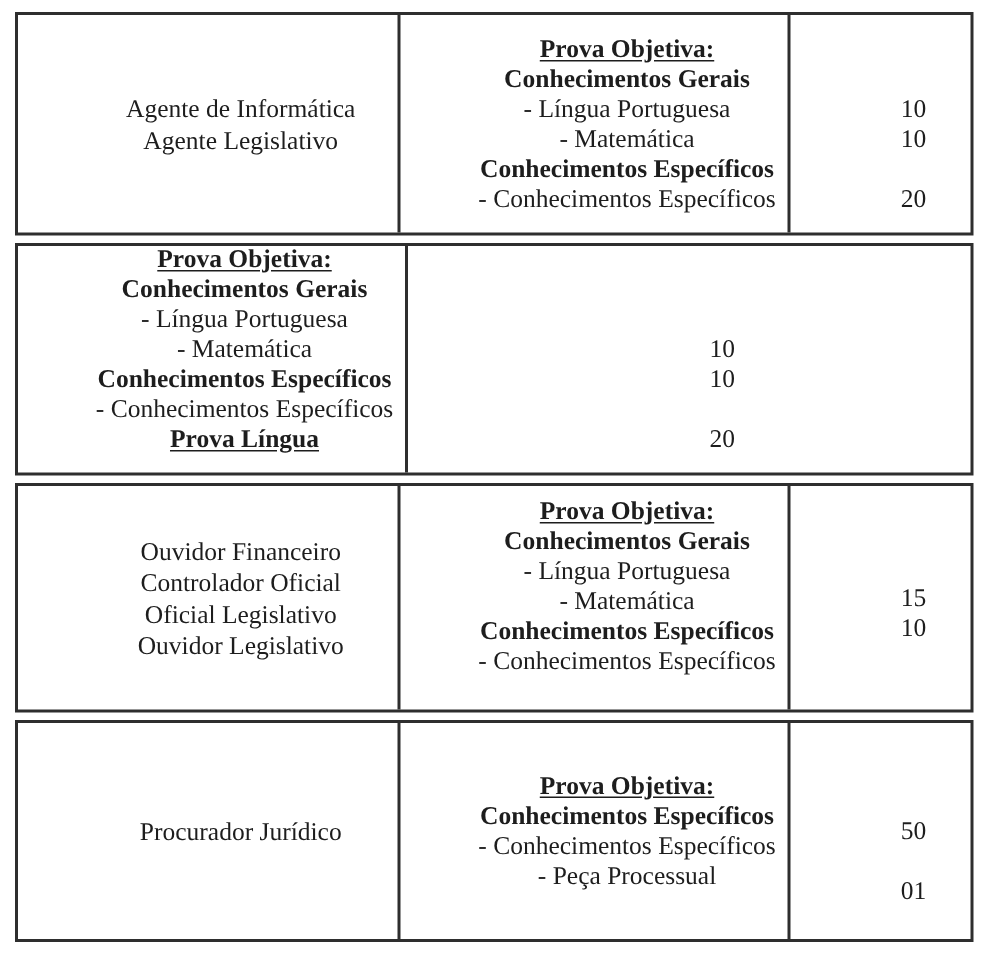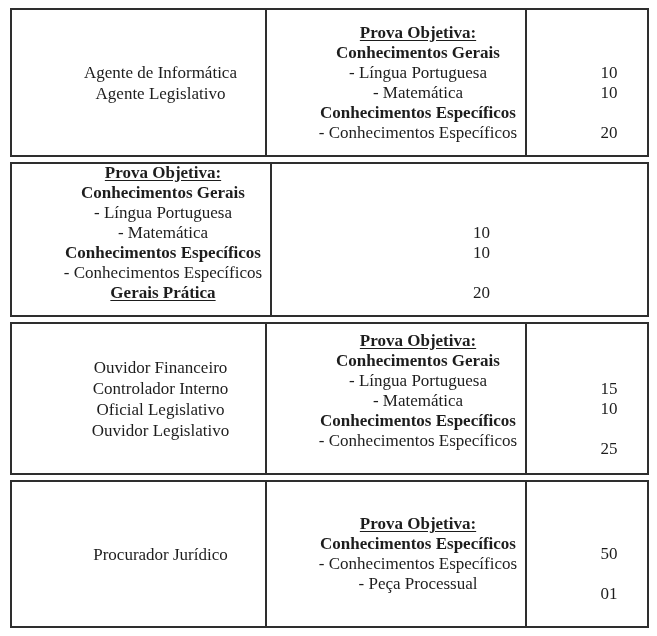--- a/index.html
+++ b/index.html
@@ -112,41 +112,41 @@
 
     <div class="row r1">
       <div class="cell col-exam">
         <div class="stack">
           <div class="line title">Prova Objetiva:</div>
           <div class="line bold">Conhecimentos Gerais</div>
           <div class="line">- Língua Portuguesa</div>
           <div class="line">- Matemática</div>
           <div class="line bold">Conhecimentos Específicos</div>
           <div class="line">- Conhecimentos Específicos</div>
-          <div class="line title">Gerais Prática</div>
+          <div class="line title">Prova Língua</div>
         </div>
       </div>
       <div class="cell col-points">
         <div class="stack">
           <div class="line"></div>
           <div class="line"></div>
           <div class="line"></div>
           <div class="line">10</div>
           <div class="line">10</div>
           <div class="line"></div>
           <div class="line">20</div>
         </div>
       </div>
     </div>
 
     <div class="row r2">
       <div class="cell col-positions">
         <div class="stack">
           <div class="line">Ouvidor Financeiro</div>
-          <div class="line">Controlador Interno</div>
+          <div class="line">Controlador Oficial</div>
           <div class="line">Oficial Legislativo</div>
           <div class="line">Ouvidor Legislativo</div>
         </div>
       </div>
       <div class="cell col-exam">
         <div class="stack">
           <div class="line title">Prova Objetiva:</div>
           <div class="line bold">Conhecimentos Gerais</div>
           <div class="line">- Língua Portuguesa</div>
           <div class="line">- Matemática</div>
@@ -154,21 +154,20 @@
           <div class="line">- Conhecimentos Específicos</div>
         </div>
       </div>
       <div class="cell col-points">
         <div class="stack">
           <div class="line"></div>
           <div class="line"></div>
           <div class="line">15</div>
           <div class="line">10</div>
           <div class="line"></div>
-          <div class="line">25</div>
         </div>
       </div>
     </div>
 
     <div class="row r3">
       <div class="cell col-positions">
         <div class="stack">
           <div class="line">Procurador Jurídico</div>
         </div>
       </div>

